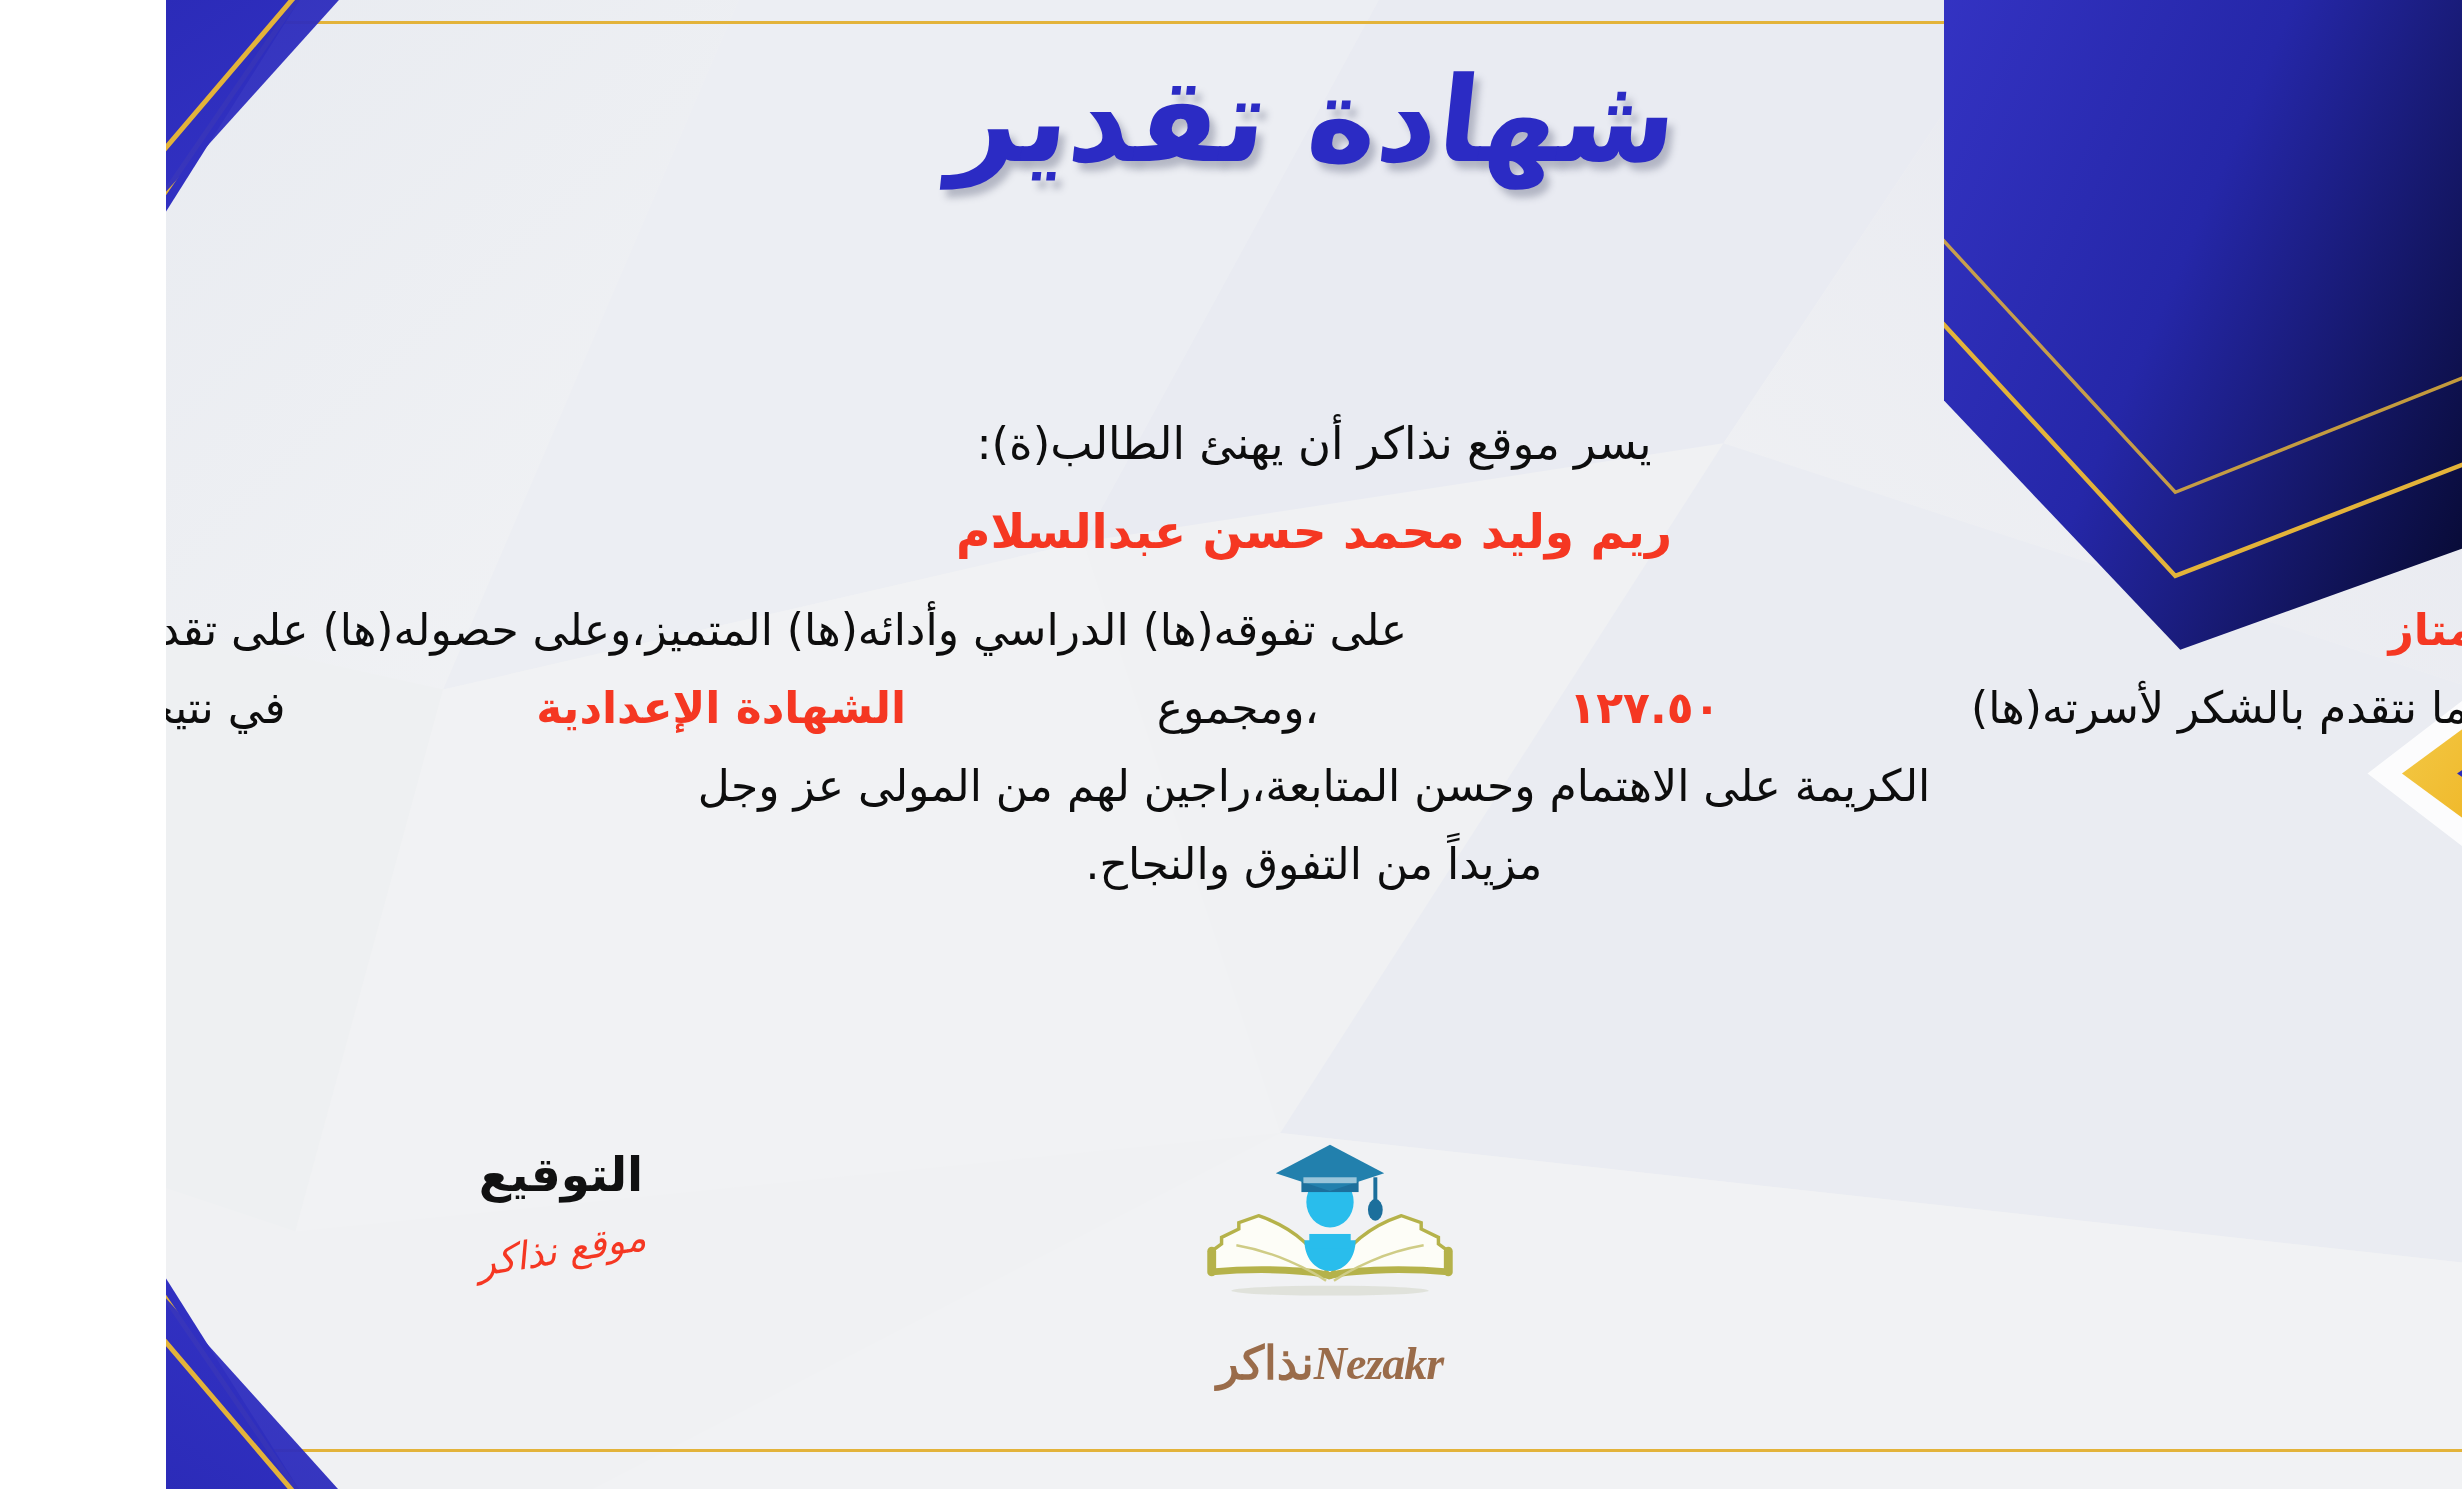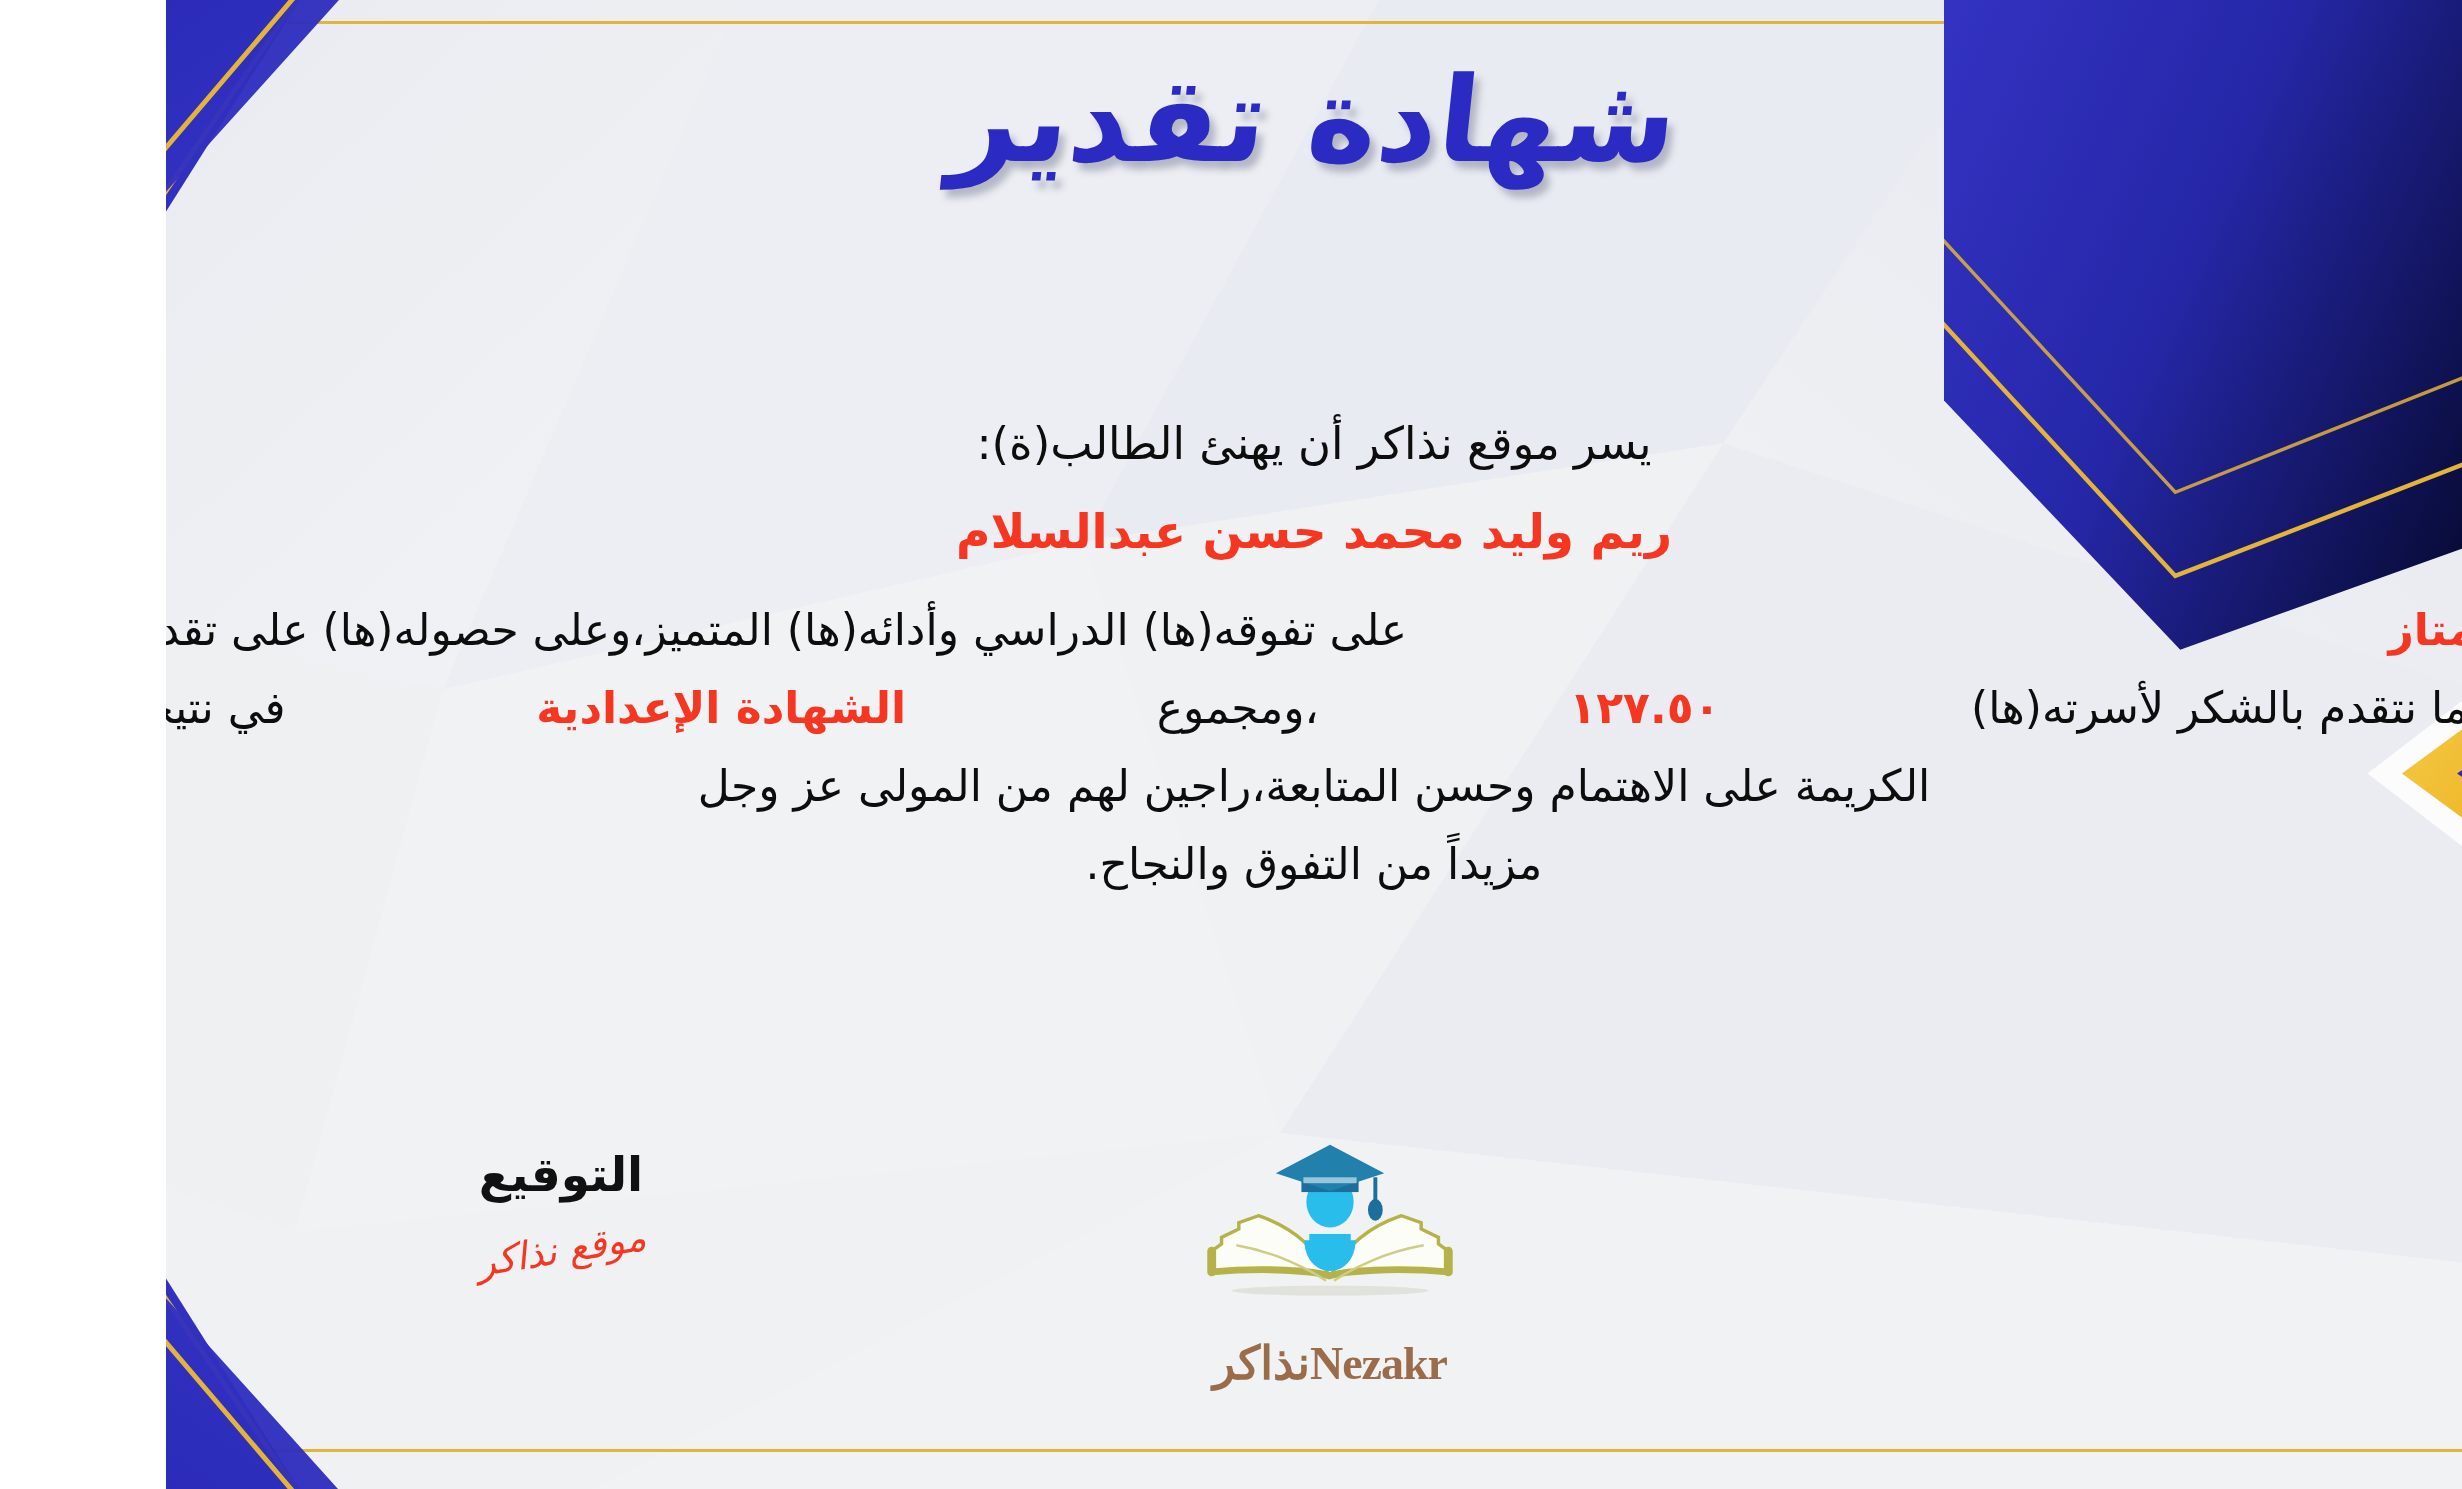--- a/index.html
+++ b/index.html
@@ -140,21 +140,21 @@
   .logo svg{ display:block; margin:0 auto; }
   .logo-text{
     margin-top:1px;
     font-size:46px;
     font-weight:bold;
     color:#9a6c4a;
     letter-spacing:-1px;
     font-family:"DejaVu Serif","Liberation Serif",serif;
     white-space:nowrap;
   }
-  .logo-text .latin{ font-family:"Liberation Serif","DejaVu Serif",serif; }
+  .logo-text .latin{ font-family:"Liberation Serif","DejaVu Serif",serif;font-style:italic; }
 </style>
 </head>
 <body>
 
 <div id="cert">
 
   <svg class="bg-svg" viewBox="0 0 5337 3025" preserveAspectRatio="none">
     <defs>
       <linearGradient id="facetA" x1="0" y1="0" x2="1" y2="1">
         <stop offset="0%" stop-color="#e7eaf0"></stop>

